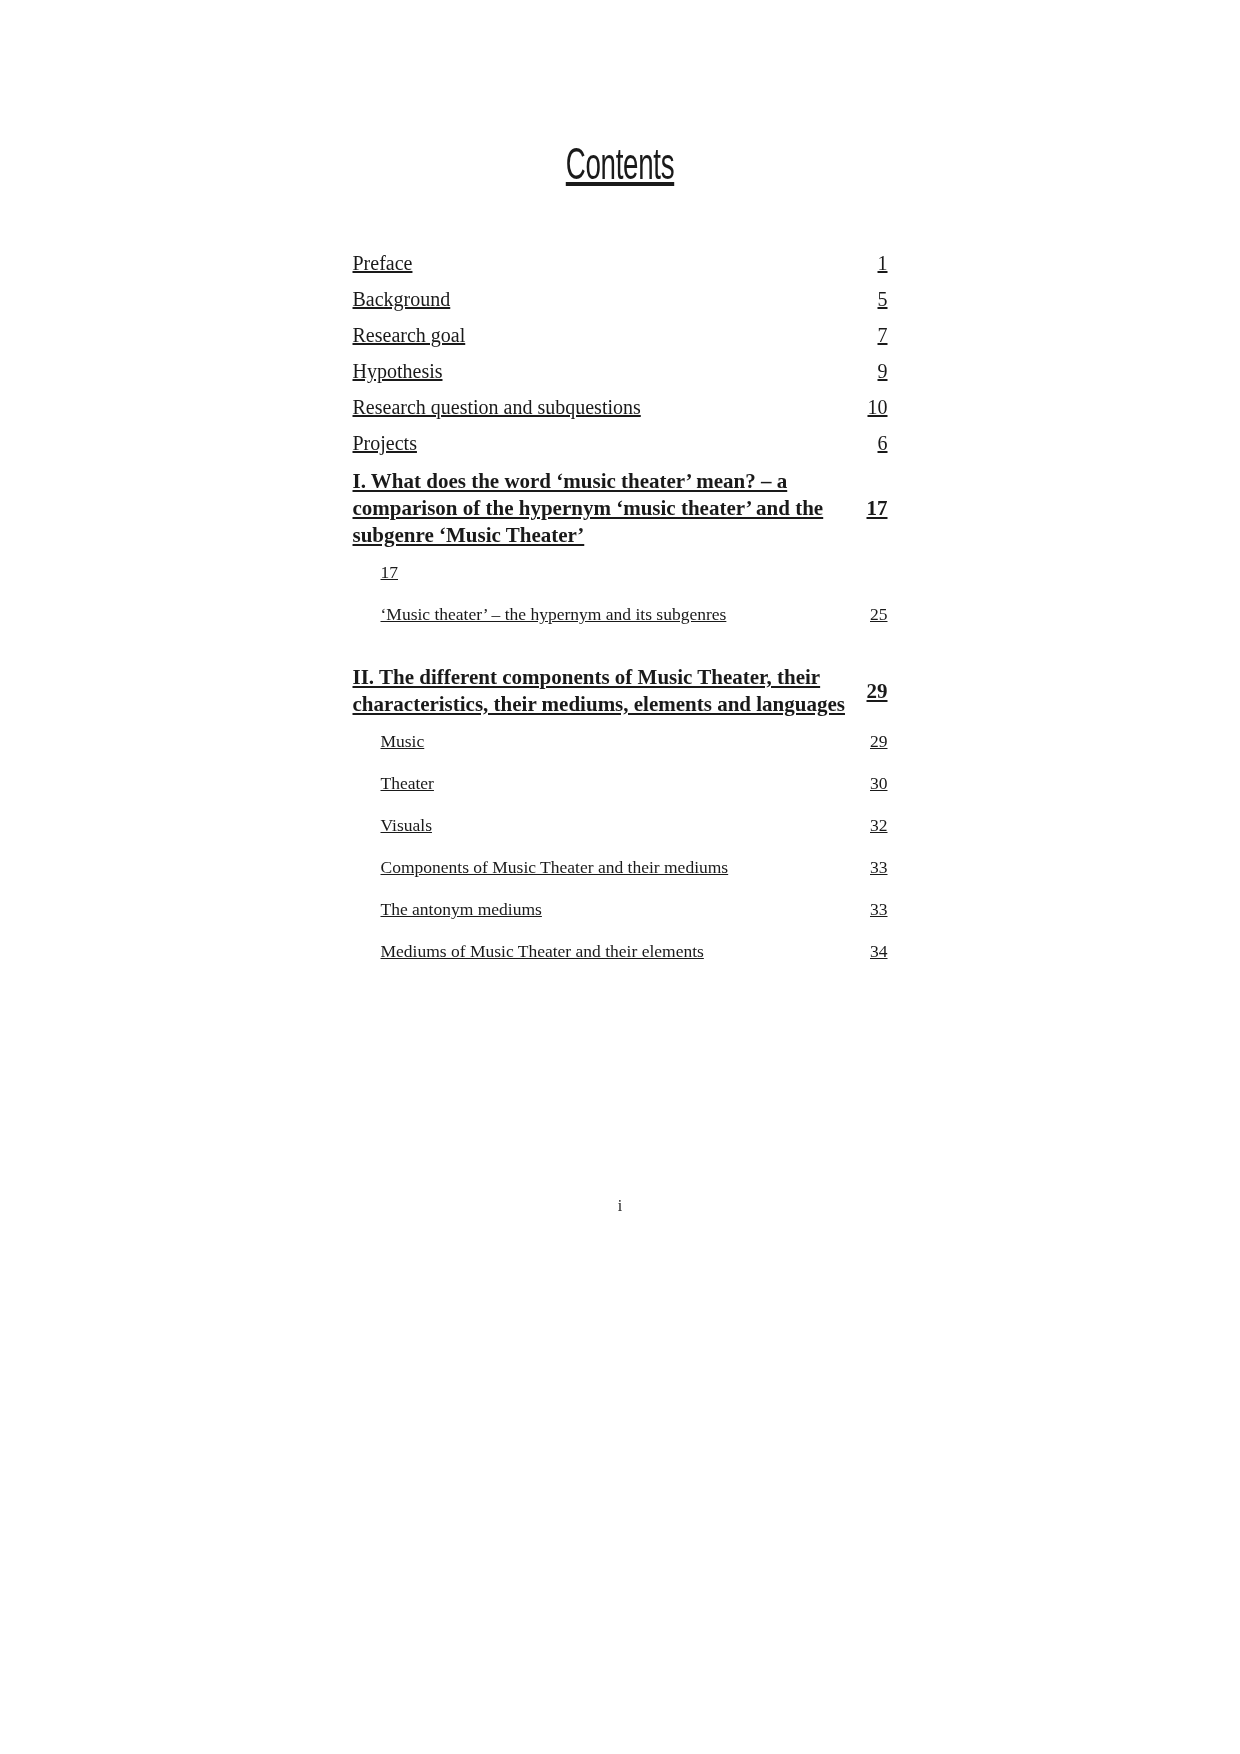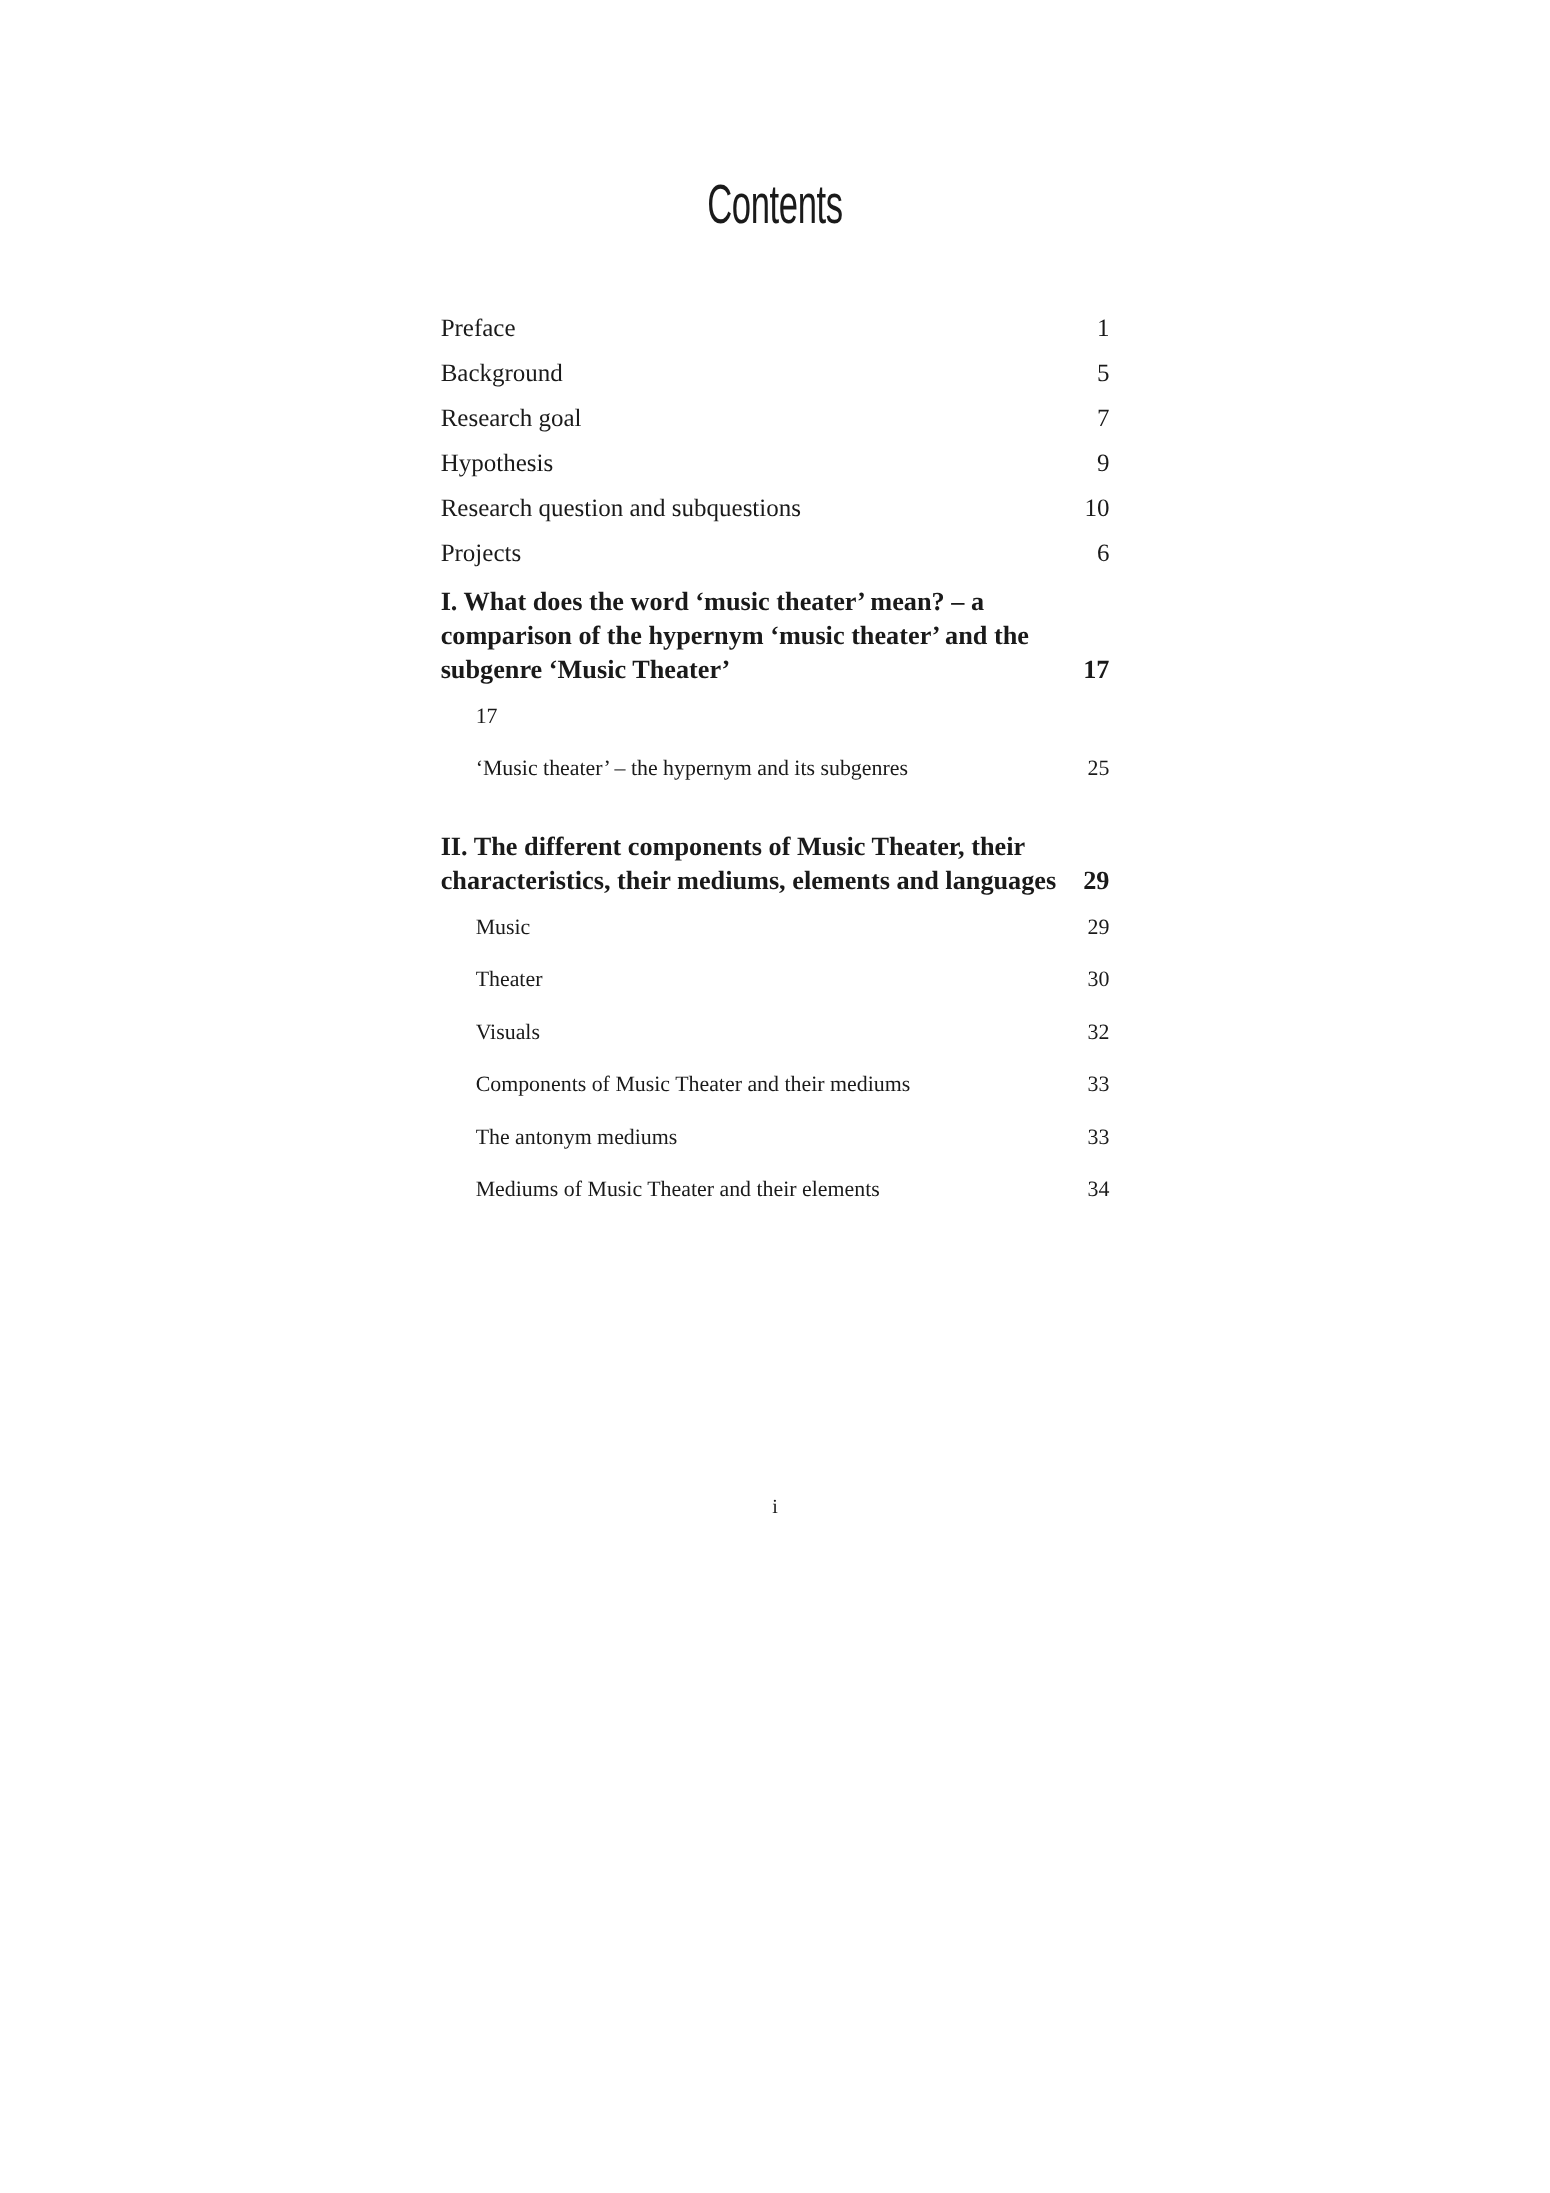--- a/index.html
+++ b/index.html
@@ -5,41 +5,42 @@
   html, body { margin: 0; padding: 0; background: #ffffff; }
   .page {
     position: relative;
     width: 1240px;
     height: 1754px;
     margin: 0 auto;
     background: #ffffff;
     color: #1a1a1a;
     font-family: "Liberation Serif", serif;
     overflow: hidden;
+    text-decoration: underline;
   }
   .doc-title {
     padding-top: 140px;
     text-align: center;
     font-family: "Liberation Sans", sans-serif;
     font-size: 44px;
     line-height: 48px;
     font-weight: 500;
     letter-spacing: -0.5px;
     transform: scaleX(0.63);
     transform-origin: 50% 50%;
     white-space: nowrap;
   }
   .toc {
     width: 535px;
     margin: 64px auto 0 auto;
   }
   .row {
     display: flex;
     justify-content: space-between;
-    align-items: flex-end;
+    align-items: center;
   }
   .fm-row {
     font-size: 20px;
     line-height: 23px;
     margin-bottom: 13px;
   }
   .fm-row .num { font-size: 20px; }
   .section { }
   .section + .section { margin-top: 39px; }
   .sec-head {

